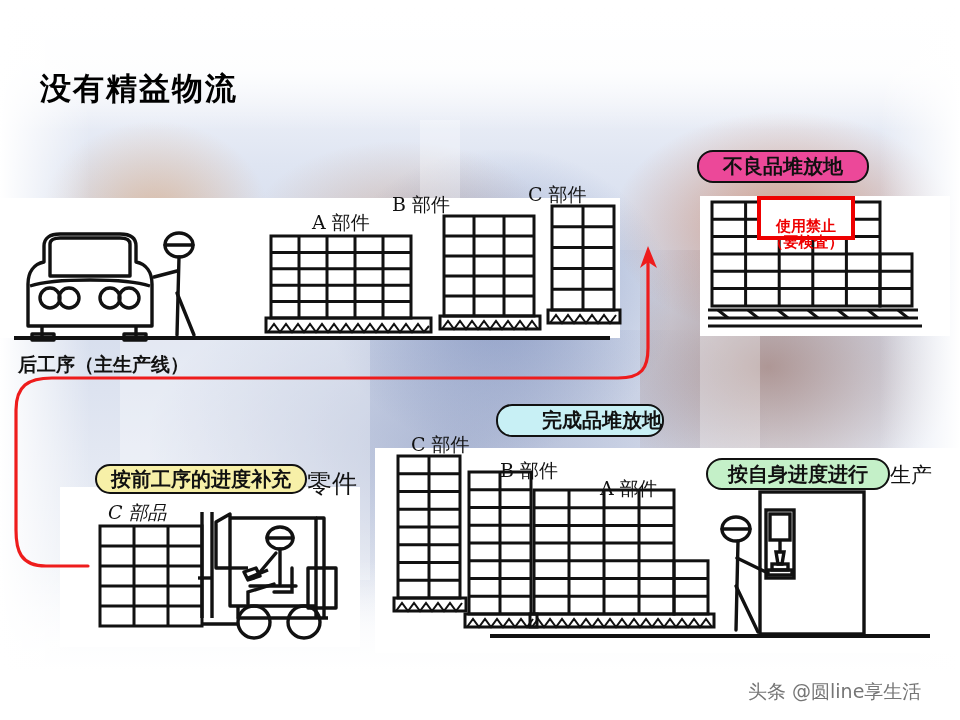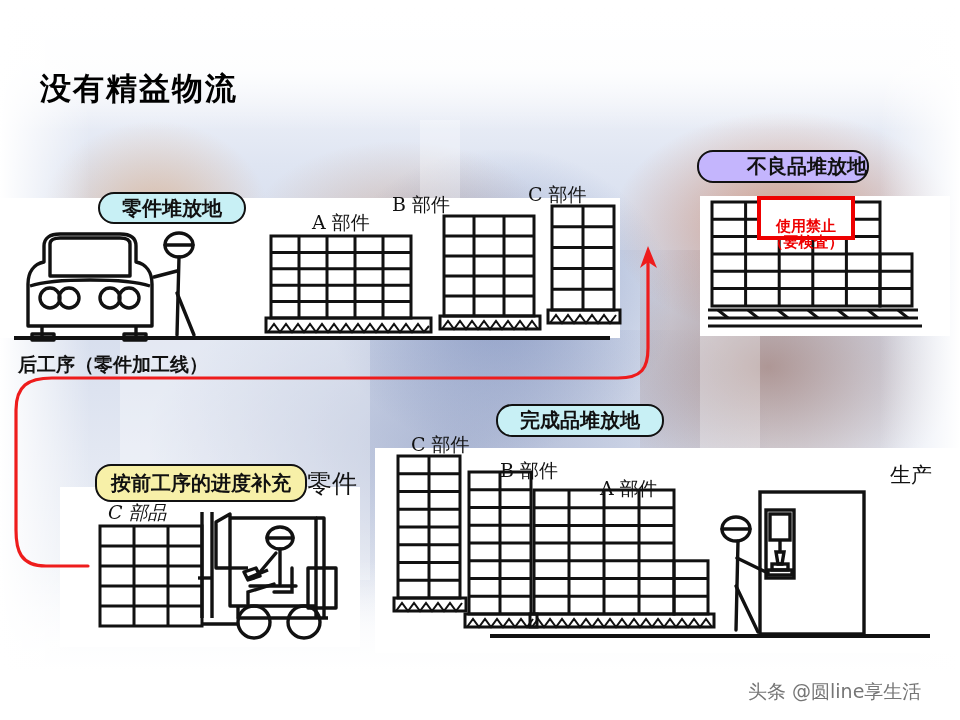--- a/index.html
+++ b/index.html
@@ -42,21 +42,21 @@
   .abs{position:absolute;}
 
   
   .pill{
     position:absolute;display:flex;align-items:center;justify-content:center;
     border:2.5px solid #111;border-radius:16px;
     font-family:"DejaVu Sans","Liberation Sans",sans-serif;
     font-weight:700;color:#111;white-space:nowrap;box-sizing:border-box;
   }
   .pill-cyan{background:#c8f0f5;}
-  .pill-orange{background:#c4b5fd;justify-content:flex-end;}
+  .pill-orange{background:#ec4899;}
   .pill-yellow{background:#f7f0a8;}
   .pill-green{background:#c4f0c8;}
 
   
   .cap{
     position:absolute;color:#111;white-space:nowrap;
     font-family:"DejaVu Sans","Liberation Sans",sans-serif;
   }
   .cap-bold{font-weight:700;}
   .cap-serif{font-family:"DejaVu Serif","Liberation Serif",serif;}
@@ -180,25 +180,22 @@
       <path d="M4 24.8 H66 M4 45.6 H66 M4 66.4 H66 M4 87.2 H66"></path>
       <path d="M35 4 V108"></path>
       <rect x="0" y="108" width="72" height="13"></rect>
     </g>
     <g stroke="#111" stroke-width="2" fill="none">
       <path d="M2 121 L8 113 L14 121 L20 113 L26 121 L32 113 L38 121 L44 113 L50 121 L56 113 L62 121 L68 113"></path>
     </g>
   </svg>
   <div class="cap cap-serif" style="left:528px;top:182px;font-size:19px;">C 部件</div>
 
-  <div class="pill pill-cyan" style="left:98px;top:192px;width:148px;height:32px;font-size:20px;">
-    <span>零件堆放地</span>
-  </div>
-
-  <div class="cap cap-bold" style="left:18px;top:352px;font-size:19px;">后工序（零件加工线）</div>
+
+  <div class="cap cap-bold" style="left:18px;top:352px;font-size:19px;">后工序（主生产线）</div>
 
   <div class="pill pill-orange" style="left:697px;top:150px;width:172px;height:33px;font-size:20px;">
     <span>不良品堆放地</span>
   </div>
 
   <svg class="abs" style="left:708px;top:198px;width:220px;height:134px;" viewBox="0 0 220 134">
     <g stroke="#111" stroke-width="3" fill="none">
       <rect x="4" y="4" width="168" height="104"></rect>
       <path d="M4 21.3 H172 M4 38.6 H172 M4 55.9 H172 M4 73.2 H172 M4 90.5 H172"></path>
       <path d="M37.6 4 V108 M71.2 4 V108 M104.8 4 V108 M138.4 4 V108"></path>
@@ -208,21 +205,21 @@
       <path d="M10 112 L20 120 M40 112 L50 120 M70 112 L80 120 M100 112 L110 120 M130 112 L140 120 M160 112 L170 120 M190 112 L200 120"></path>
       <path d="M0 128 H214"></path>
     </g>
   </svg>
 
   <div id="warn-sign" style="left:757px;top:196px;width:98px;height:44px;padding-top:19px;font-size:15px;">
     <div>使用禁止</div>
     <div>（要検査）</div>
   </div>
 
-  <div class="pill pill-cyan" style="left:496px;top:404px;width:168px;height:33px;font-size:20px;">
+  <div class="pill pill-cyan" style="left:496px;top:404px;width:168px;height:33px;font-size:20px;justify-content:flex-end;">
     <span>完成品堆放地</span>
   </div>
 
   <svg class="abs" style="left:394px;top:452px;width:90px;height:180px;" viewBox="0 0 90 180">
     <g stroke="#111" stroke-width="3" fill="none">
       <rect x="4" y="4" width="62" height="142"></rect>
       <path d="M4 21.75 H66 M4 39.5 H66 M4 57.25 H66 M4 75 H66 M4 92.75 H66 M4 110.5 H66 M4 128.25 H66"></path>
       <path d="M35 4 V146"></path>
       <rect x="0" y="146" width="72" height="13"></rect>
     </g>
@@ -277,24 +274,27 @@
   <svg class="abs" style="left:714px;top:514px;width:62px;height:122px;" viewBox="0 0 62 122">
     <g fill="none" stroke="#111" stroke-width="3.4" stroke-linecap="round">
       <ellipse cx="22" cy="15" rx="14" ry="12"></ellipse>
       <path d="M8 15 L36 15"></path>
       <path d="M24 27 L22 116"></path>
       <path d="M23 44 L52 58"></path>
       <path d="M22 72 L44 118"></path>
     </g>
   </svg>
 
+  <div class="pill pill-green" style="left:706px;top:458px;width:184px;height:32px;font-size:20px;">
+    <span>按自身进度进行</span>
+  </div>
   <div class="cap" style="left:890px;top:461px;font-size:21px;">生产</div>
 
 
-  <div class="pill pill-yellow" style="left:95px;top:464px;width:212px;height:38px;font-size:20px;">
+  <div class="pill pill-yellow" style="left:95px;top:464px;width:212px;height:30px;font-size:20px;">
     <span>按前工序的进度补充</span>
   </div>
   <div class="cap" style="left:307px;top:467px;font-size:25px;">零件</div>
 
   <svg class="abs" style="left:96px;top:522px;width:118px;height:116px;" viewBox="0 0 118 116">
     <g stroke="#111" stroke-width="3" fill="none">
       <rect x="4" y="4" width="102" height="100"></rect>
       <path d="M4 24 H106 M4 44 H106 M4 64 H106 M4 84 H106"></path>
       <path d="M38 4 V104 M72 4 V104"></path>
     </g>

